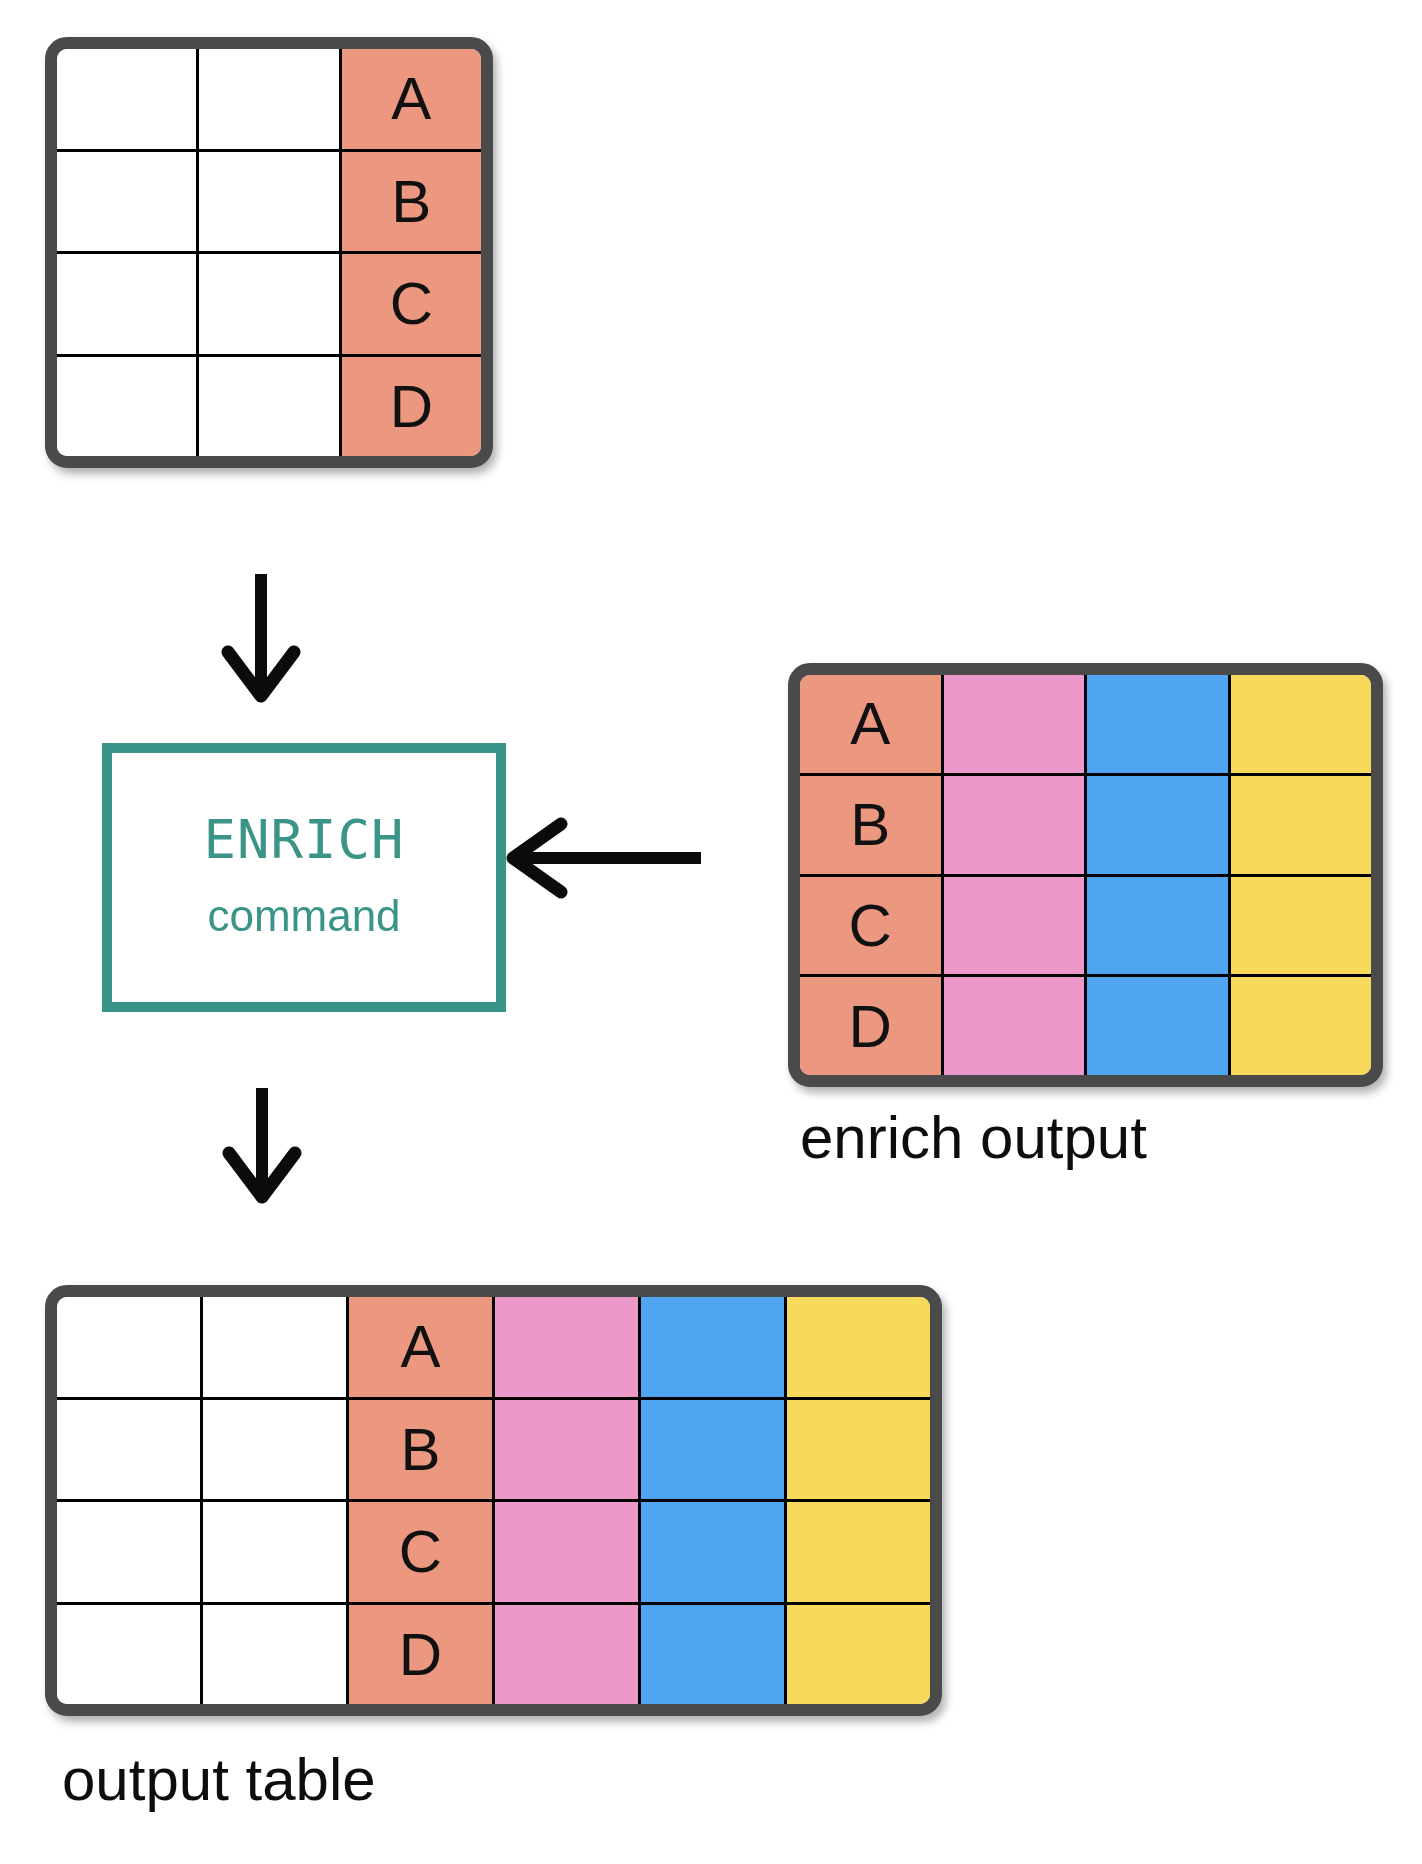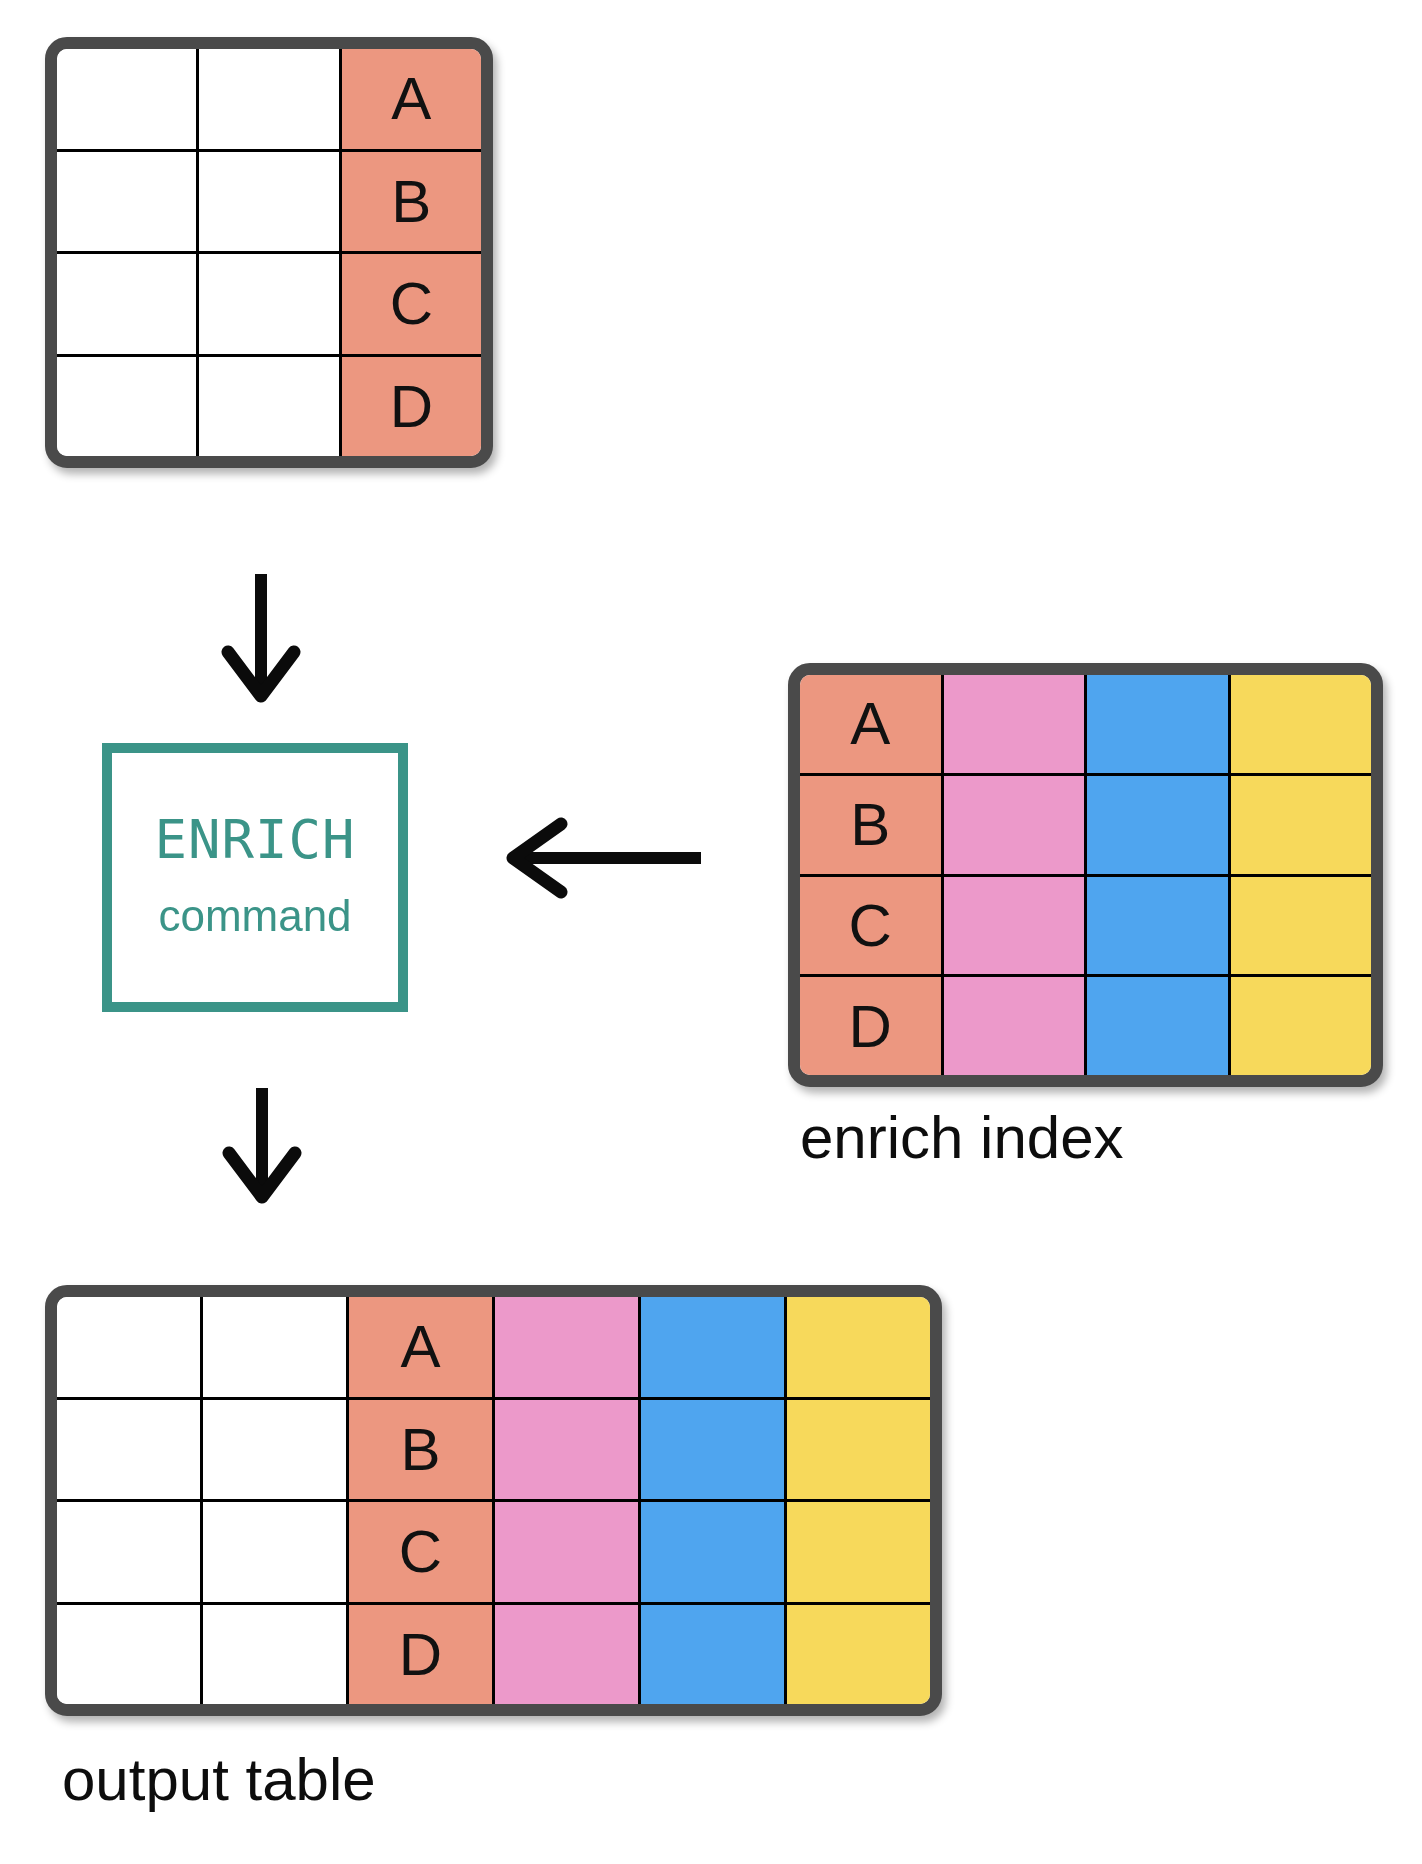--- a/index.html
+++ b/index.html
@@ -57,21 +57,21 @@
     white-space: nowrap;
   }
   #lbl-input  { left: 68px;  top: 494px;  }
   #lbl-enrich { left: 800px; top: 1104px; }
   #lbl-output { left: 62px;  top: 1746px; }
 
   
   .cmdbox {
     position: absolute;
     left: 102px; top: 743px;
-    width: 306px; height: 269px;
+    width: 404px; height: 269px;
     box-sizing: border-box;
     border: 10px solid #3B9488;
     background: #ffffff;
     display: flex;
     flex-direction: column;
     align-items: center;
     justify-content: center;
   }
   .cmd-title {
     font-family: "DejaVu Sans Mono", monospace;
@@ -156,21 +156,21 @@
       <div class="tcell c-blue"></div>
       <div class="tcell c-yellow"></div>
     </div>
     <div class="trow">
       <div class="tcell c-salmon">D</div>
       <div class="tcell c-pink"></div>
       <div class="tcell c-blue"></div>
       <div class="tcell c-yellow"></div>
     </div>
   </div>
-  <div class="lbl" id="lbl-enrich">enrich index</div>
+  <div class="lbl" id="lbl-enrich">enrich output</div>
 
   <svg class="arrow" id="arrow-down-2" viewBox="0 0 90 122">
     <line x1="45" y1="2" x2="45" y2="107" stroke-width="12"></line>
     <polyline points="12,67 45,111 78,67" stroke-width="13" stroke-linecap="round" stroke-linejoin="round"></polyline>
   </svg>
 
   <div class="tbl" id="output-table">
     <div class="trow">
       <div class="tcell c-white"></div>
       <div class="tcell c-white"></div>

